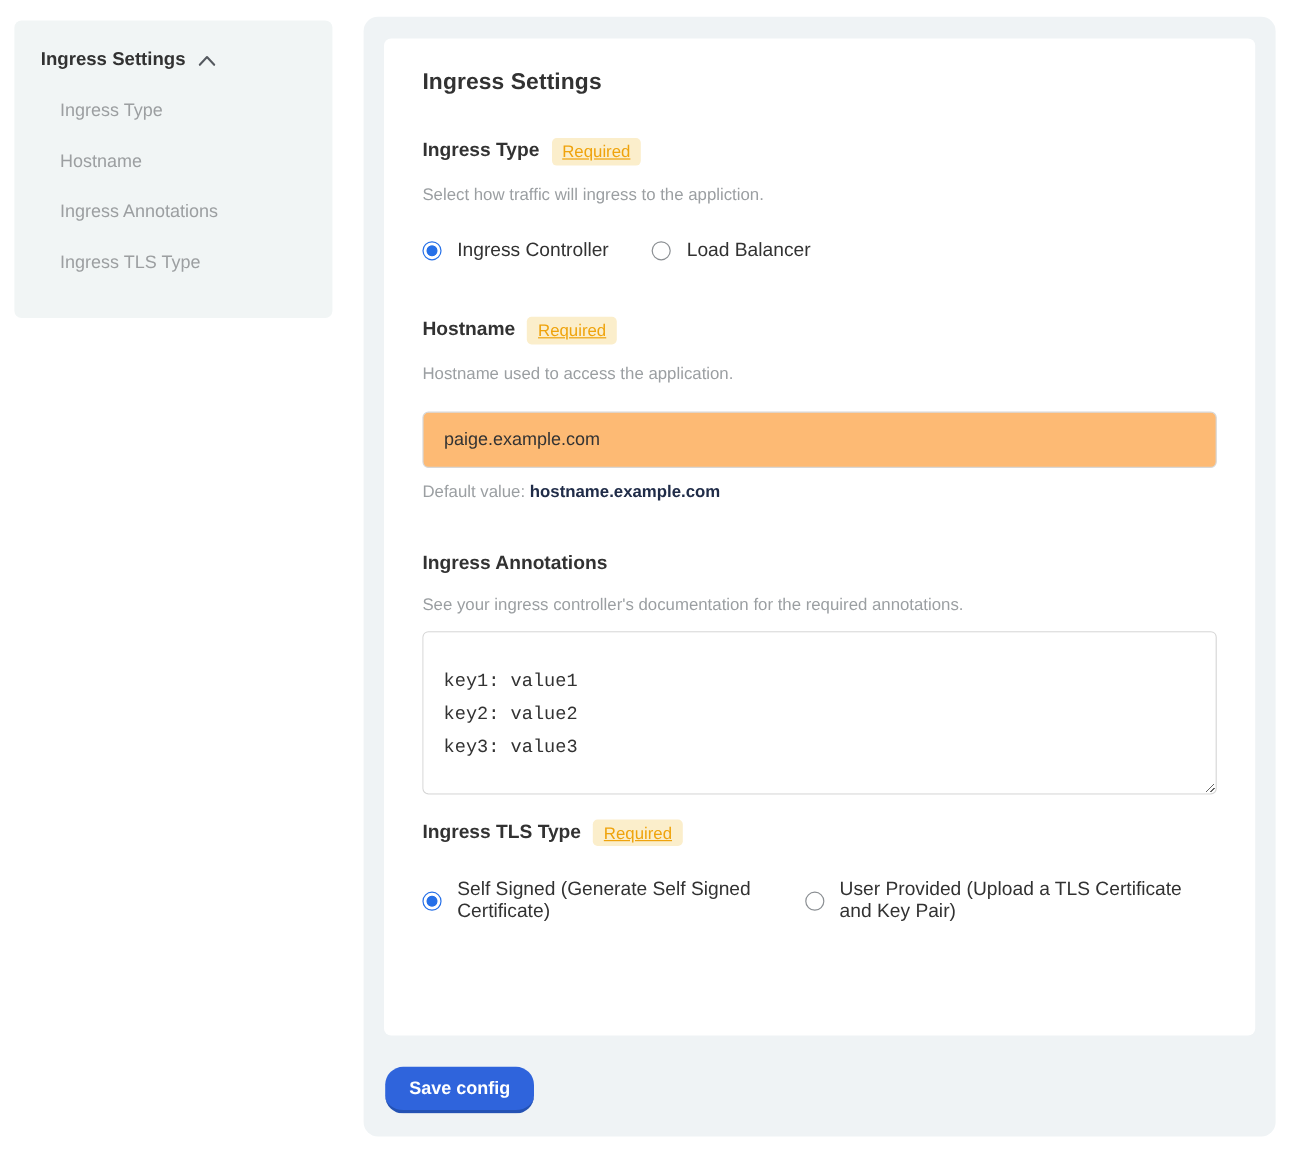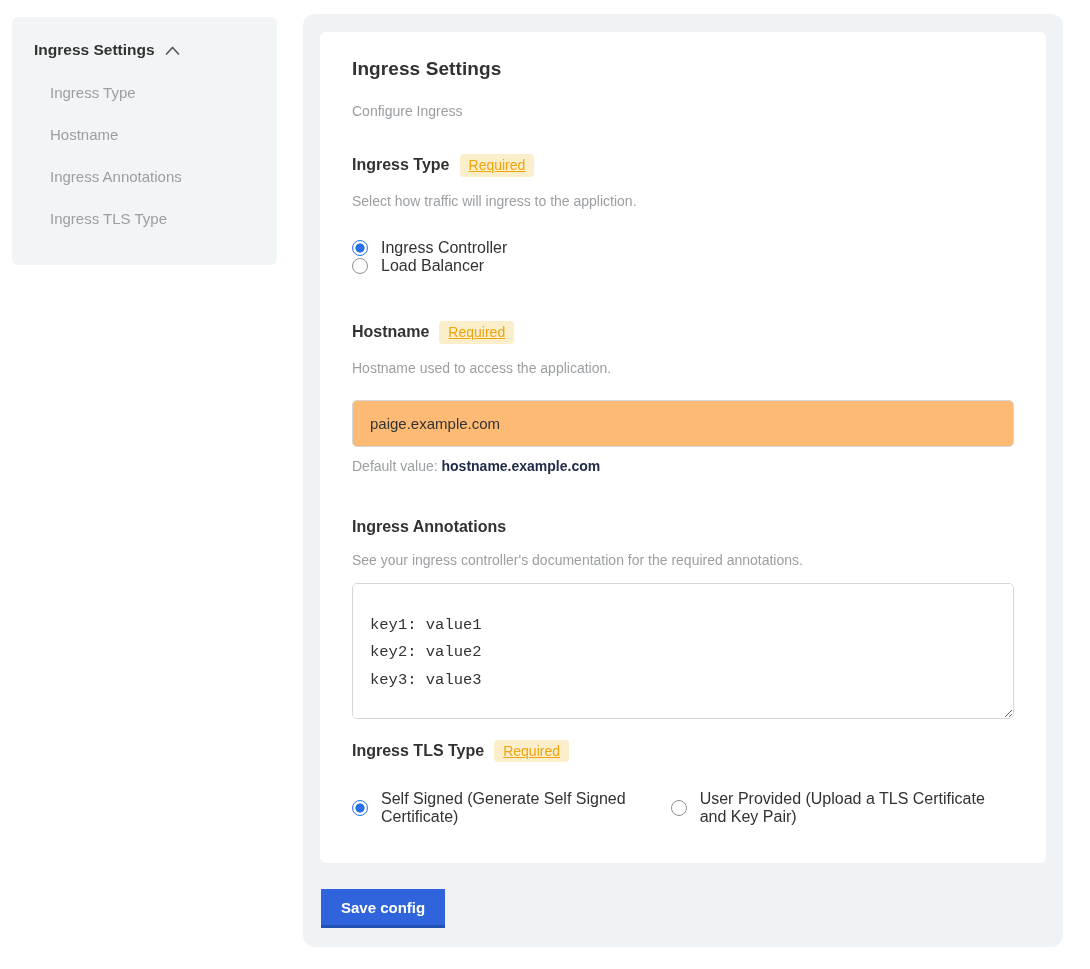--- a/index.html
+++ b/index.html
@@ -25,21 +25,21 @@
   .card-subtitle { margin-top: 23px; font-size: 14px; color: #9a9ea1; }
 
   .field-head { display: flex; align-items: center; gap: 10px; }
   .field-label { font-size: 16px; font-weight: 700; color: #323232; }
   .badge { background: #fbeecb; color: #efa30c; font-size: 14px; padding: 3px 9px;
     border-radius: 4px; line-height: 1.2; text-decoration: underline; }
   .help { margin-top: 16px; font-size: 14px; color: #9b9fa2; }
 
   .field-ingress-type { margin-top: 35px; }
   .radio-group { display: flex; }
-  .radio-group.row { flex-direction: column; margin-top: 30px; }
+  .radio-group.row { flex-direction: row; gap: 36px; margin-top: 30px; }
   .radio-group.col { flex-direction: row; gap: 25px; margin-top: 28px; }
   .radio-option { display: flex; align-items: center; gap: 13px; cursor: pointer; }
   .radio-circle { width: 16px; height: 16px; flex: 0 0 16px; border-radius: 50%;
     border: 1.5px solid #8b8f93; background: #ffffff; }
   .radio-circle.checked { border-color: #2670e8;
     background: radial-gradient(circle at center, #2670e8 0 4.2px, #ffffff 4.9px); }
   .radio-label { font-size: 16px; color: #323232; }
 
   .field-hostname { margin-top: 46px; }
   .text-input { display: block; width: 662px; height: 47px; margin-top: 24px;
@@ -51,21 +51,21 @@
 
   .field-annotations { margin-top: 44px; }
   .textarea { display: block; width: 662px; height: 136px; margin-top: 15px;
     border: 1px solid #d7d7d7; border-radius: 5px; padding: 28px 17px;
     font-family: "Liberation Mono", monospace; font-size: 15.5px; line-height: 27.5px;
     color: #333333; resize: both; outline: none; background: #ffffff; }
 
   .field-tls { margin-top: 21px; }
 
   .save-btn { position: absolute; left: 18px; top: 875px; min-width: 119px; height: 39px;
-    background: #2f64dc; border: none; border-bottom: 3px solid #2452b4; border-radius: 0;
+    background: #2f64dc; border: none; border-bottom: 3px solid #2452b4; border-radius: 15px;
     color: #ffffff; font-size: 15px; font-weight: 700; padding: 0 20px; cursor: pointer;
     font-family: "Liberation Sans", sans-serif; }
 </style>
 </head>
 <body>
 
 <div class="page">
 
   <aside class="sidebar">
     <div class="sidebar-header">
@@ -80,21 +80,20 @@
       <a class="sidebar-item">Ingress Type</a>
       <a class="sidebar-item">Hostname</a>
       <a class="sidebar-item">Ingress Annotations</a>
       <a class="sidebar-item">Ingress TLS Type</a>
     </nav>
   </aside>
 
   <main class="panel">
     <section class="card">
       <h1 class="card-title">Ingress Settings</h1>
-      <p class="card-subtitle">Configure Ingress</p>
 
       <div class="field field-ingress-type">
         <div class="field-head">
           <h2 class="field-label">Ingress Type</h2>
           <span class="badge">Required</span>
         </div>
         <p class="help">Select how traffic will ingress to the appliction.</p>
         <div class="radio-group row">
             <label class="radio-option">
               <span class="radio-circle checked"></span>

